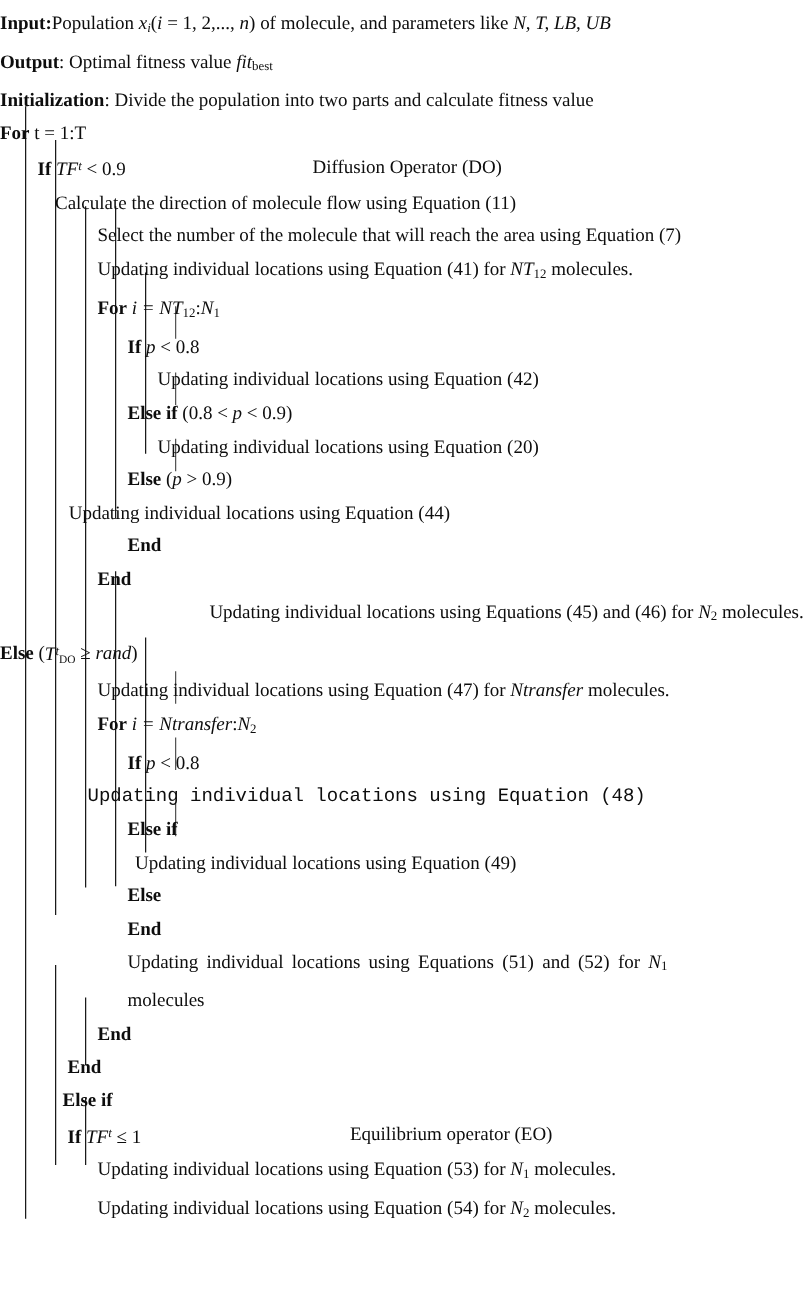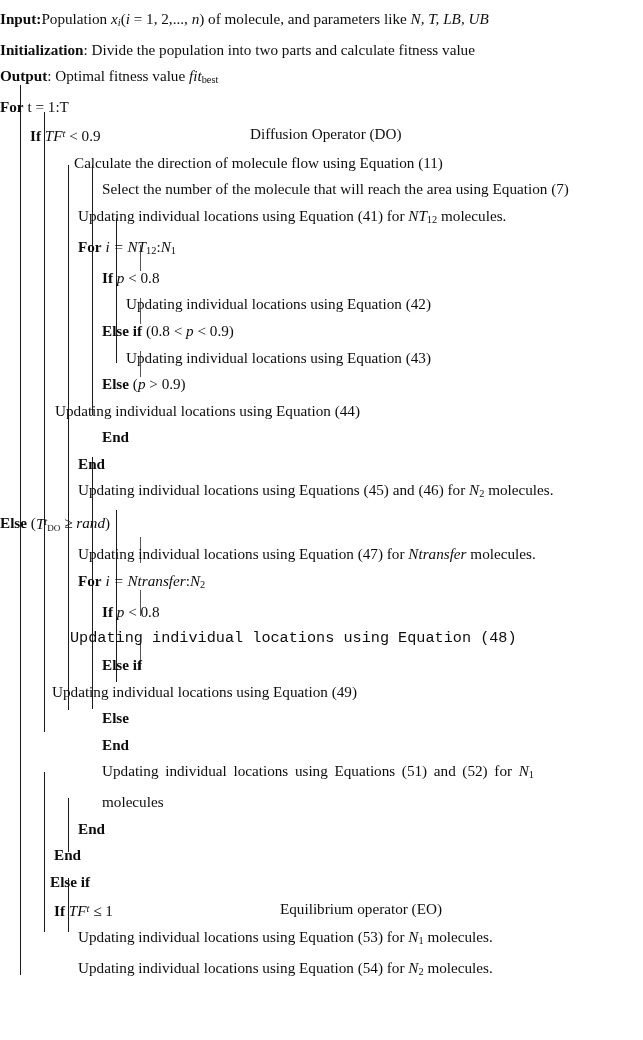--- a/index.html
+++ b/index.html
@@ -96,43 +96,43 @@
 
   <div class="rule" style="left:44px; top:772px; height:160px;"></div>
   <div class="rule" style="left:68px; top:798px; height:54px;"></div>
   <div class="rule" style="left:68px; top:878px; height:54px;"></div>
 
   <div class="line" style="padding-left:0;">
     <b>Input:</b><span>Population </span><i><span>x</span><sub style="font-style:italic">i</sub></i><span style="font-style:normal">(<i>i</i> = 1, 2,..., <i>n</i>) of molecule, and parameters like </span><i>N, T, LB, UB</i>
   </div>
 
   <div class="line">
+    <b>Output</b><span>: Optimal fitness value </span><i><span>fit</span><sub style="font-style:normal">best</sub></i>
+  </div>
+
+  <div class="line">
     <b>Initialization</b><span>: Divide the population into two parts and calculate fitness value</span>
-  </div>
-
-  <div class="line">
-    <b>Output</b><span>: Optimal fitness value </span><i><span>fit</span><sub style="font-style:normal">best</sub></i>
   </div>
 
   <div class="line">
     <b>For</b><span> t = 1:T</span>
   </div>
 
   <div class="line" style="padding-left:30px;">
     <b>If</b>
     <i><span>TF</span><sup>t</sup></i><span> &lt; 0.9</span>
     <span class="tag" style="left:250px;">Diffusion Operator (DO)</span>
   </div>
 
-  <div class="line" style="padding-left:74px;">
+  <div class="line" style="padding-left:44px;">
     <span>Calculate the direction of molecule flow using Equation (11)</span>
   </div>
 
 
-  <div class="line" style="padding-left:78px;margin-left:24px;">
+  <div class="line" style="padding-left:78px;">
     <span>Select the number of the molecule that will reach the area using Equation (7)</span>
   </div>
 
   <div class="line" style="padding-left:78px;">
     <span>Updating individual locations using Equation (41) for </span><i><span>NT</span><sub style="font-style:normal">12</sub></i><span> molecules.</span>
   </div>
 
   <div class="line" style="padding-left:78px;">
     <b>For</b><i> i = </i><i><span>NT</span><sub style="font-style:normal">12</sub></i><span>:</span><i><span>N</span><sub style="font-style:normal">1</sub></i>
   </div>
@@ -144,40 +144,40 @@
 
   <div class="line" style="padding-left:126px;">
     <span>Updating individual locations using Equation (42)</span>
   </div>
 
   <div class="line" style="padding-left:102px;">
     <b>Else if</b><span> (0.8 &lt; </span><i>p</i><span> &lt; 0.9)</span>
   </div>
 
   <div class="line" style="padding-left:126px;">
-    <span>Updating individual locations using Equation (43)</span>
+    <span>Updating individual locations using Equation (20)</span>
   </div>
 
   <div class="line" style="padding-left:102px;">
     <b>Else</b><span> (</span><i>p</i><span> &gt; 0.9)</span>
   </div>
 
   <div class="line" style="padding-left:55px;">
     <span>Updating individual locations using Equation (44)</span>
   </div>
 
   <div class="line" style="padding-left:102px;">
     <b>End</b>
   </div>
 
   <div class="line" style="padding-left:78px;">
     <b>End</b>
   </div>
 
-  <div class="line" style="padding-left:78px;">
+  <div class="line" style="padding-left:78px;text-align:right;">
     <span>Updating individual locations using Equations (45) and (46) for </span><i><span>N</span><sub style="font-style:normal">2</sub></i><span> molecules.</span>
   </div>
 
   <div class="line" style="">
     <b>Else</b><span> (</span><i><span>T</span><sup>t</sup><sub style="font-style:normal;font-size:0.6em">DO</sub></i><span> ≥ </span><i>rand</i><span>)</span>
   </div>
 
   <div class="line" style="padding-left:78px;">
     <span>Updating individual locations using Equation (47) for </span><i>Ntransfer</i><span> molecules.</span>
   </div>
@@ -192,21 +192,21 @@
   </div>
 
   <div class="line" style="padding-left:70px;font-family:Liberation Mono, monospace;">
     <span>Updating individual locations using Equation (48)</span>
   </div>
 
   <div class="line" style="padding-left:102px;">
     <b>Else if</b>
   </div>
 
-  <div class="line" style="padding-left:52px;">
+  <div class="line" style="padding-left:108px;">
     <span>Updating individual locations using Equation (49)</span>
   </div>
 
   <div class="line" style="padding-left:102px;">
     <b>Else</b>
   </div>
 
 
   <div class="line" style="padding-left:102px;">
     <b>End</b>

